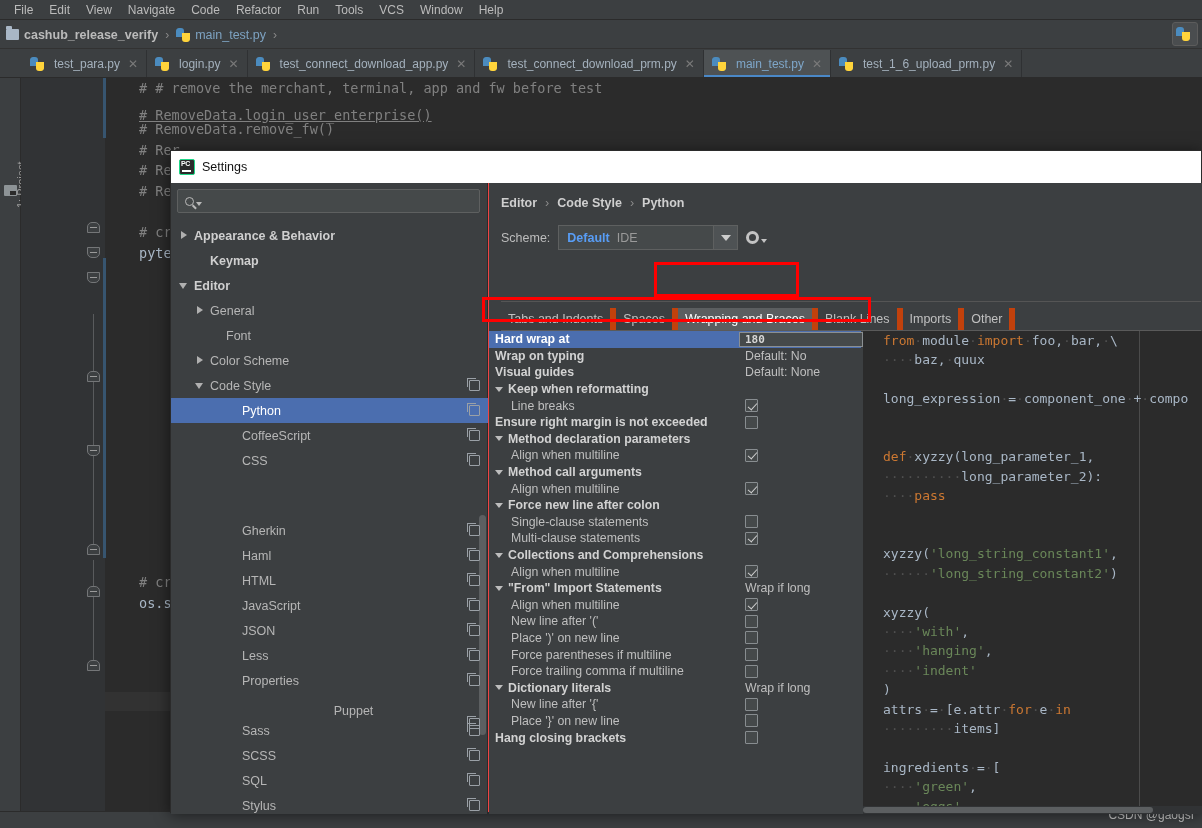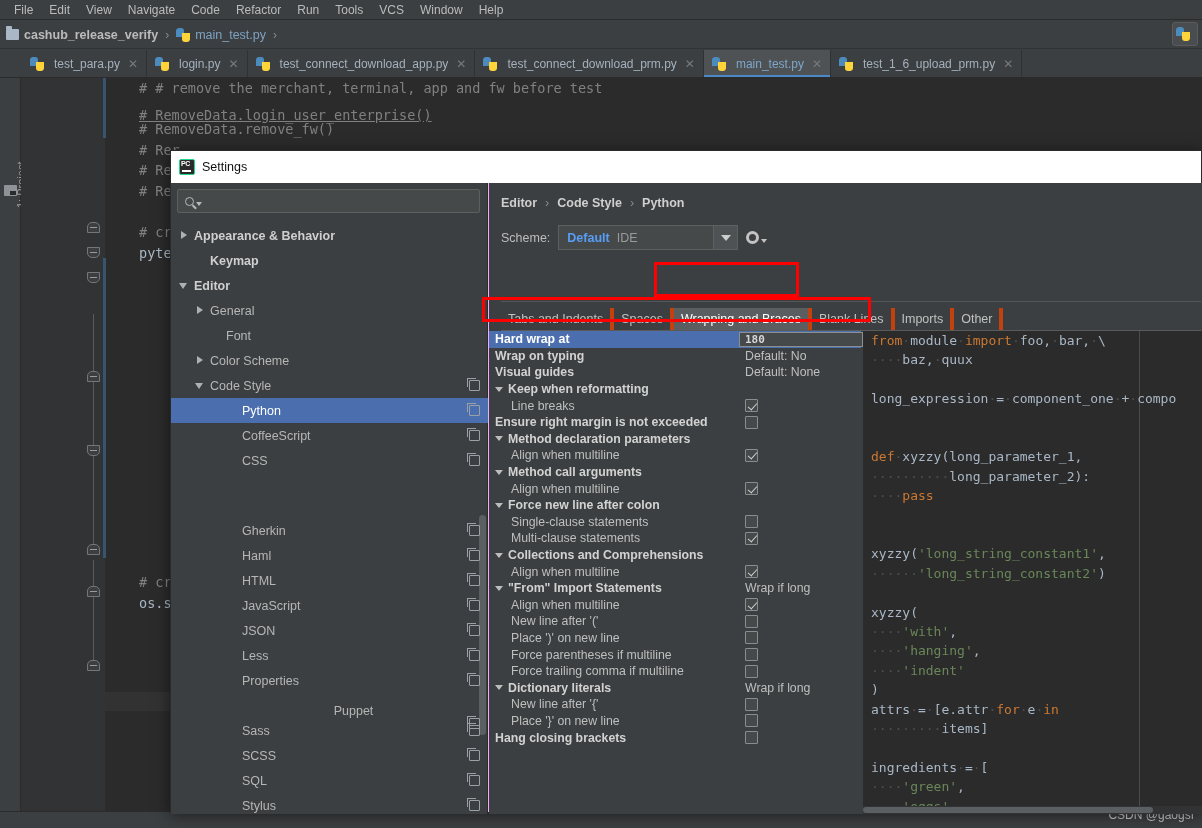--- a/index.html
+++ b/index.html
@@ -104,21 +104,21 @@
     margin-left:41px;
   }
   .bottom-strip{
     position:absolute;left:0;bottom:0;width:1202px;height:17px;background:#3c3f41;
     border-top:1px solid #2b2b2b;
   }
 
   
   .dialog{
     position:absolute;left:170px;top:150px;width:1032px;height:663px;
-    background:#f0abfc; border:1px solid #2b2b2b;
+    background:#ef4444; border:1px solid #2b2b2b;
     box-shadow:0 2px 14px rgba(0,0,0,.55);
   }
   .dlg-title{
     height:32px;background:#ffffff;display:flex;align-items:center;padding-left:8px;gap:7px;
   }
   .dlg-title .t{ color:#111; font-size:12.5px; }
   .pc-ico{
     width:16px;height:16px;background:#2b2b2b;border:1.5px solid #21d789;border-radius:2px;
     position:relative;flex:none;
   }
@@ -186,21 +186,21 @@
   }
   .gear-wrap{display:flex;align-items:center;gap:2px;}
   .gear-caret{width:0;height:0;border-left:3px solid transparent;border-right:3px solid transparent;border-top:4px solid #c3c3c3;margin-top:6px;}
 
   .sub-tabs{
     position:absolute;left:12px;top:125px;width:700px;height:23px;
     display:flex;align-items:stretch;border-bottom:1px solid #5a5a5a;
   }
   .sub-tab{
     padding:0 7px;display:flex;align-items:center;font-size:12.5px;color:#c0c0c0;
-    border-right:4px solid #c2410c;
+    border-right:6px solid #c2410c;
     justify-content:center;
   }
   .sub-tab.active{ background:#5b5e60; color:#ffffff;}
   .tabs-topline{position:absolute;left:12px;top:118px;width:700px;height:1px;background:#555;}
 
   .opt-area{ position:absolute;left:0;top:148px;width:372px;height:483px;background:#3c3f41;}
   .opt-row{ height:16.6px;display:flex;align-items:center;font-size:12.3px;color:#bfbfbf;position:relative;}
   .opt-row.group{ font-weight:bold;color:#d2d2d2;}
   .opt-row.sel{ background:#4b6eaf;color:#ffffff;text-align:right;}
   .opt-ind0{ padding-left:6px;}
@@ -219,21 +219,21 @@
     position:absolute;left:250px;top:1px;width:124px;height:15px;
     background:#45494a;border:1px solid #8a8f92;display:flex;align-items:center;padding-left:5px;
     font-size:11px;color:#d6d6d6;font-family:"DejaVu Sans Mono",monospace;
   }
 
   
   .preview{
     position:absolute;left:374px;top:148px;width:340px;height:483px;background:#2b2b2b;
     font-family:"DejaVu Sans Mono", monospace;font-size:13px;overflow:hidden;
   }
-  .pv-line{ position:absolute;left:8px;white-space:pre; }
+  .pv-line{ position:absolute;left:20px;white-space:pre; }
   .pv-margin{position:absolute;left:276px;top:0;width:1px;height:475px;background:#4b4b4b;}
   .pv-hbar{position:absolute;left:0;bottom:0;width:340px;height:8px;background:#313335;}
   .pv-hthumb{position:absolute;left:0;bottom:1px;width:290px;height:6px;background:#5c5f61;border-radius:3px;}
   .k{color:#cc7832;} .s{color:#6a8759;} .d{color:#a9b7c6;} .dot{color:#4f4f4f;}
 
   
   .redbox{ position:absolute;border:3px solid #ff0000; pointer-events:none; }
 </style>
 </head>
 <body>

